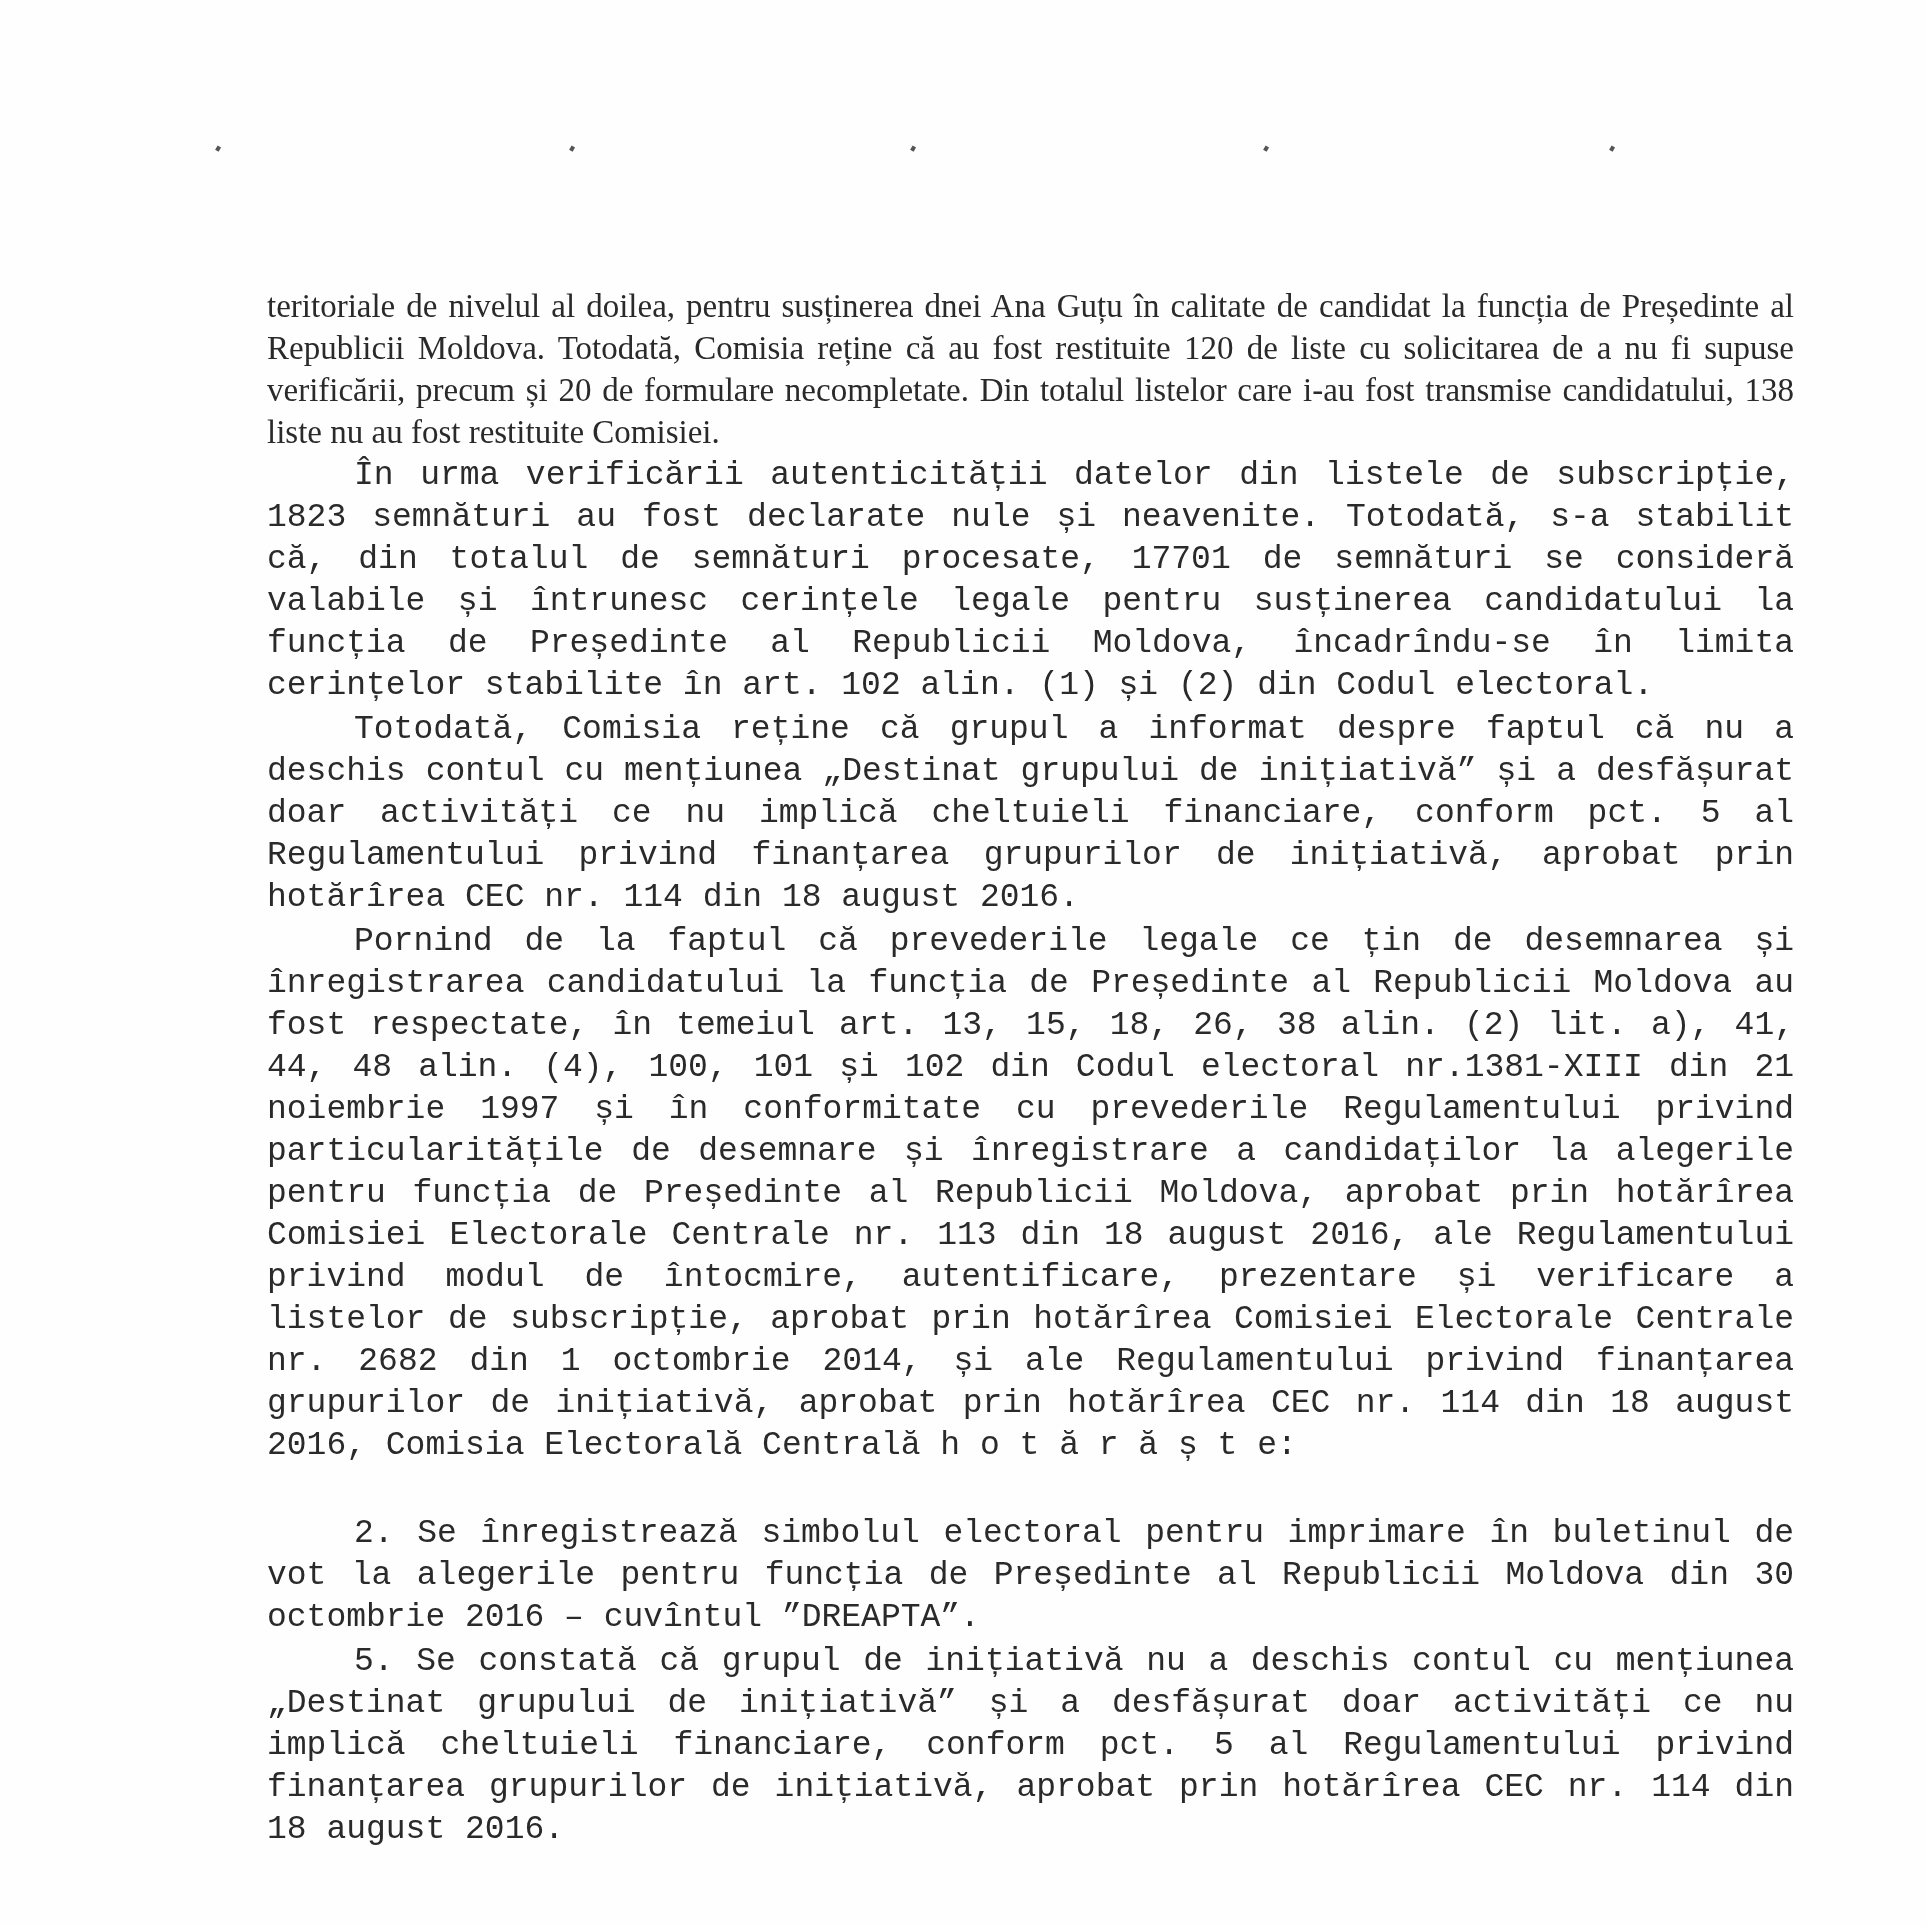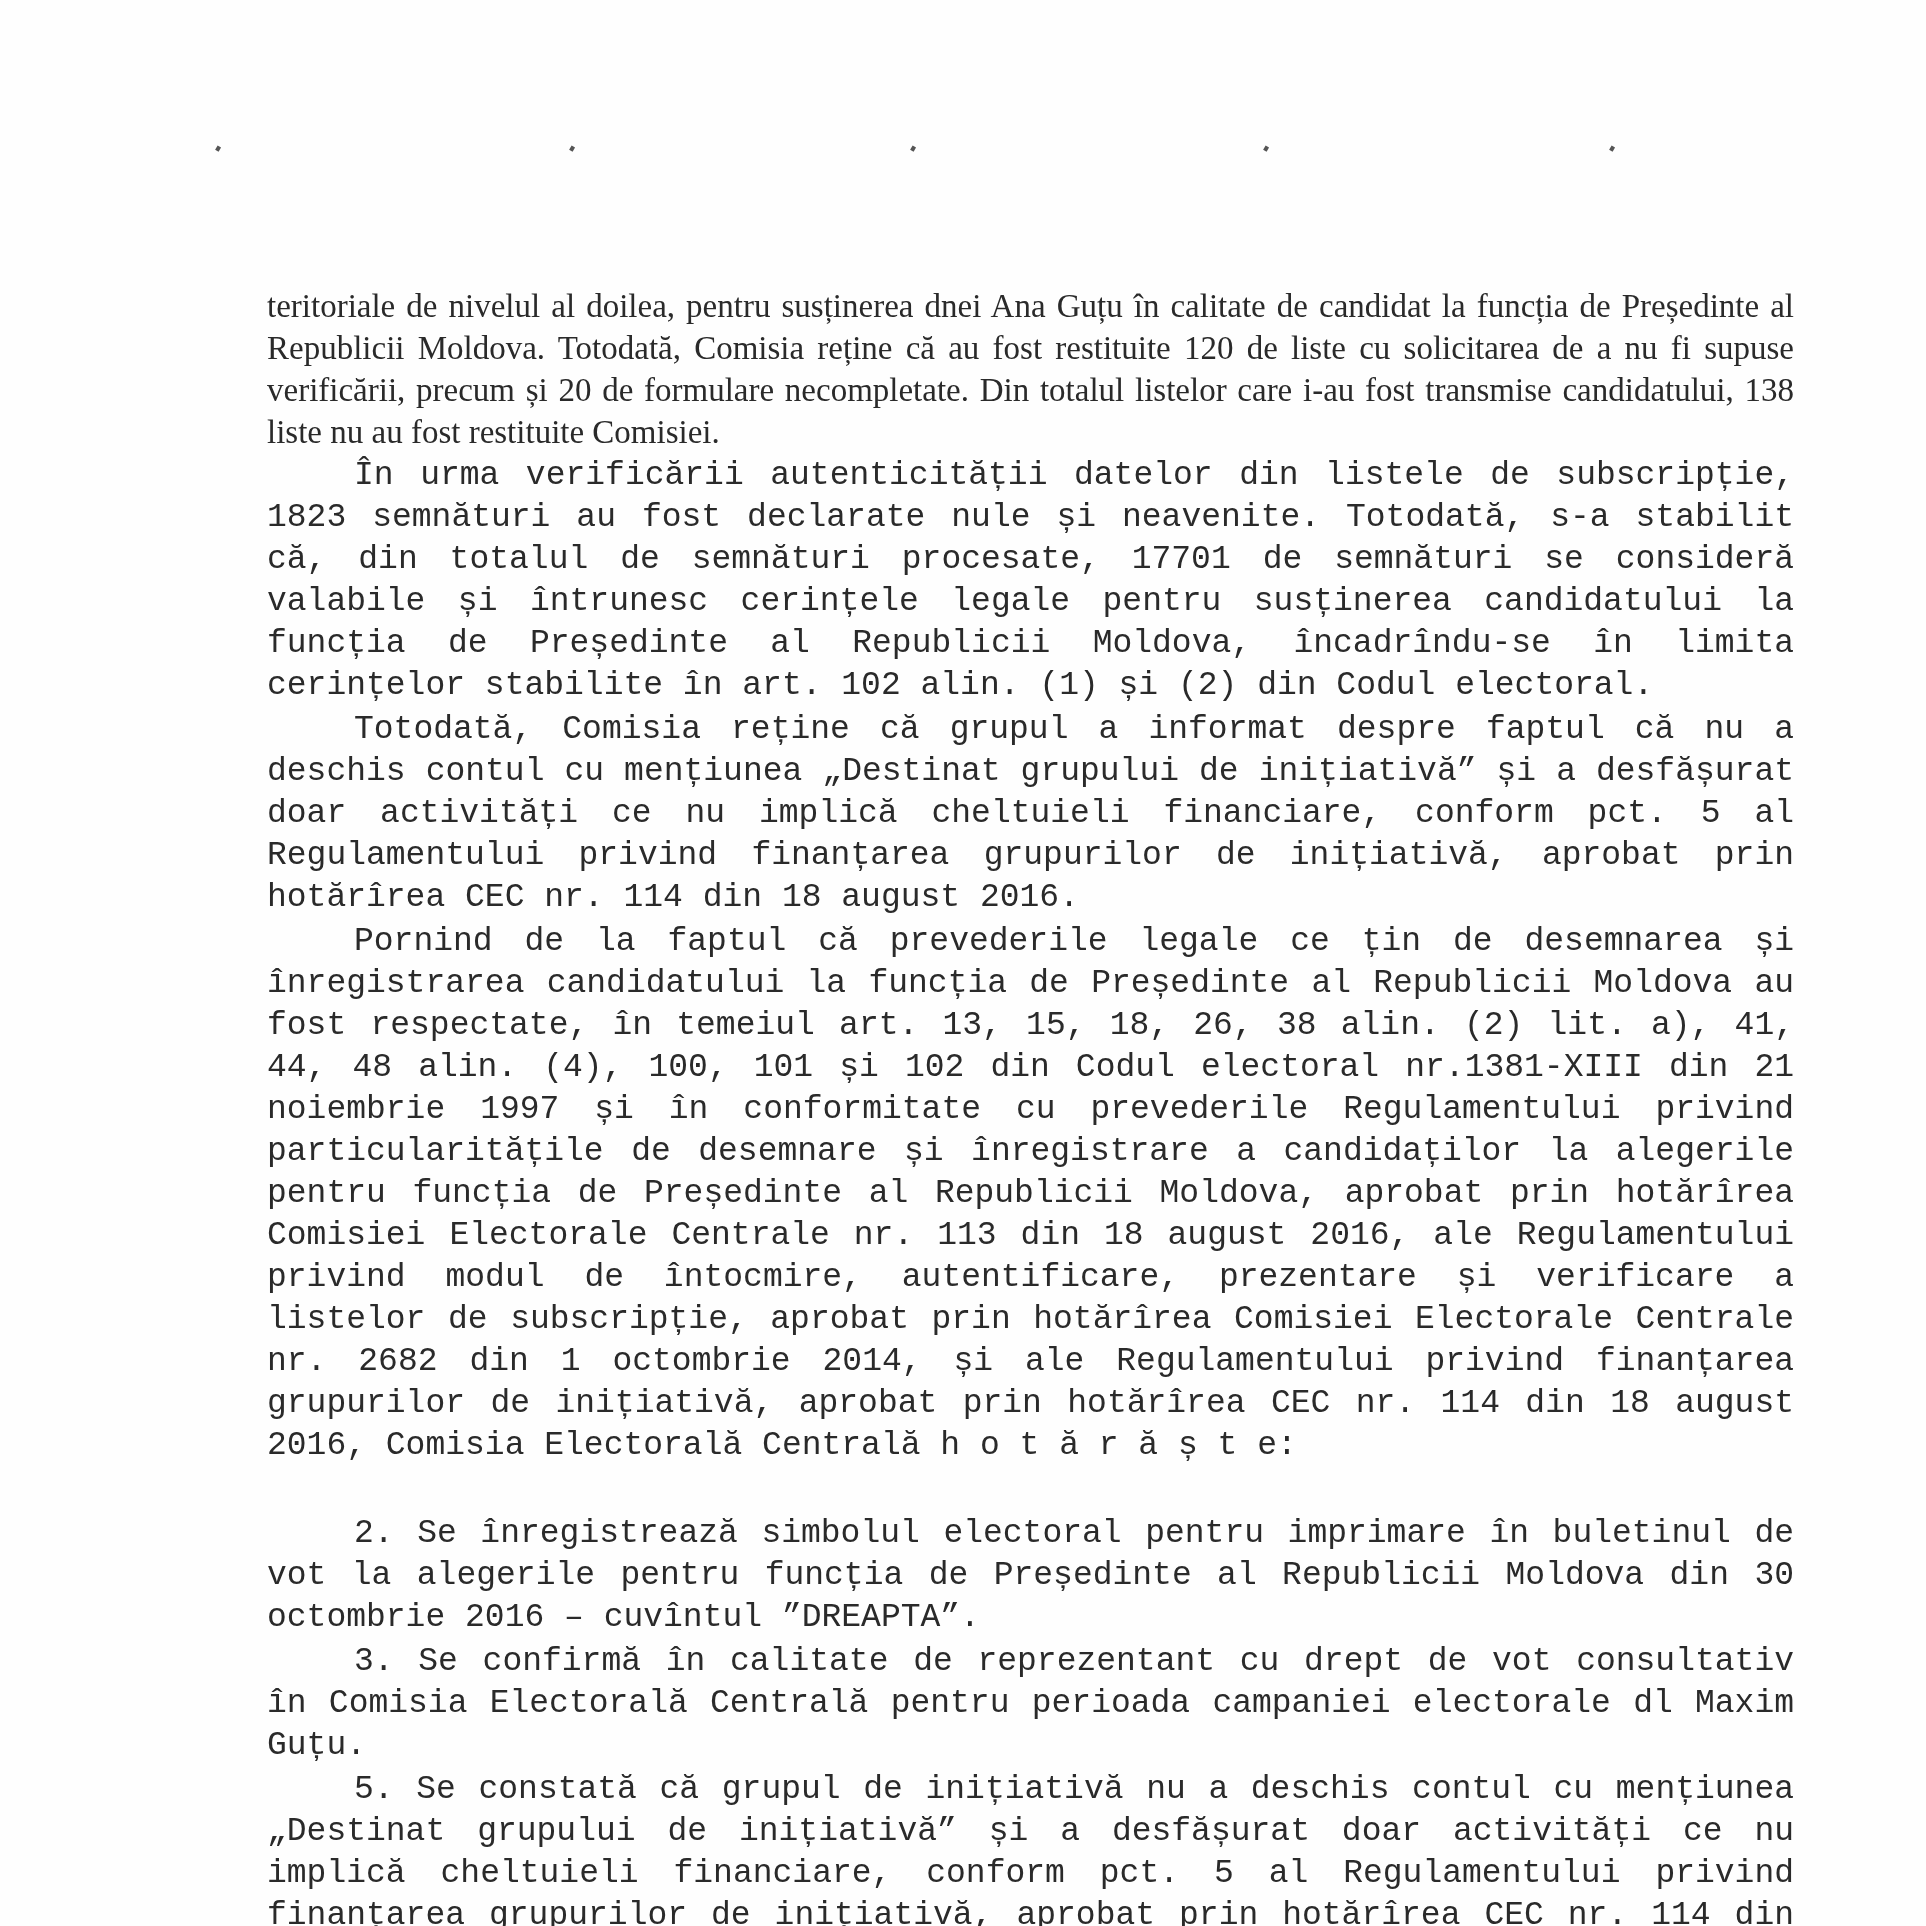--- a/index.html
+++ b/index.html
@@ -17,21 +17,20 @@
 
 <div class="page">
 
   <div class="body-text">
     <p>teritoriale de nivelul al doilea, pentru susținerea dnei Ana Guțu în calitate de candidat la funcția de Președinte al Republicii Moldova. Totodată, Comisia reține că au fost restituite 120 de liste cu solicitarea de a nu fi supuse verificării, precum și 20 de formulare necompletate. Din totalul listelor care i-au fost transmise candidatului, 138 liste nu au fost restituite Comisiei.</p>
     <p class="indent">În urma verificării autenticității datelor din listele de subscripție, 1823 semnături au fost declarate nule și neavenite. Totodată, s-a stabilit că, din totalul de semnături procesate, 17701 de semnături se consideră valabile și întrunesc cerințele legale pentru susținerea candidatului la funcția de Președinte al Republicii Moldova, încadrîndu-se în limita cerințelor stabilite în art. 102 alin. (1) și (2) din Codul electoral.</p>
     <p class="indent">Totodată, Comisia reține că grupul a informat despre faptul că nu a deschis contul cu mențiunea „Destinat grupului de inițiativă” și a desfășurat doar activități ce nu implică cheltuieli financiare, conform pct. 5 al Regulamentului privind finanțarea grupurilor de inițiativă, aprobat prin hotărîrea CEC nr. 114 din 18 august 2016.</p>
     <p class="indent">Pornind de la faptul că prevederile legale ce țin de desemnarea și înregistrarea candidatului la funcția de Președinte al Republicii Moldova au fost respectate, în temeiul art. 13, 15, 18, 26, 38 alin. (2) lit. a), 41, 44, 48 alin. (4), 100, 101 și 102 din Codul electoral nr.1381-XIII din 21 noiembrie 1997 și în conformitate cu prevederile Regulamentului privind particularitățile de desemnare și înregistrare a candidaților la alegerile pentru funcția de Președinte al Republicii Moldova, aprobat prin hotărîrea Comisiei Electorale Centrale nr. 113 din 18 august 2016,  ale Regulamentului privind modul de întocmire, autentificare, prezentare și verificare a listelor de subscripție, aprobat prin hotărîrea Comisiei Electorale Centrale nr. 2682 din 1 octombrie 2014, și ale Regulamentului privind finanțarea grupurilor de inițiativă, aprobat prin hotărîrea CEC nr. 114 din 18 august 2016, Comisia Electorală Centrală h o t ă r ă ș t e:</p>
     <div class="spacer"></div>
     <p class="indent">2. Se înregistrează simbolul electoral pentru imprimare în buletinul de vot la alegerile pentru funcția de Președinte al Republicii Moldova din 30 octombrie 2016  – cuvîntul ”DREAPTA”.</p>
-    <p class="indent">3. Se confirmă în calitate de reprezentant cu drept de vot consultativ în Comisia Electorală Centrală pentru perioada campaniei electorale dl Maxim Guțu.</p>
     <p class="indent">5. Se constată că grupul de inițiativă nu a deschis contul cu mențiunea „Destinat grupului de inițiativă” și a desfășurat doar activități ce nu implică cheltuieli financiare, conform pct. 5 al Regulamentului privind finanțarea grupurilor de inițiativă, aprobat prin hotărîrea CEC nr. 114 din 18 august 2016.</p>
   </div>
 
   <div class="mark" style="left:216px;top:146px;"></div>
   <div class="mark" style="left:570px;top:146px;"></div>
   <div class="mark" style="left:911px;top:146px;"></div>
   <div class="mark" style="left:1264px;top:146px;"></div>
   <div class="mark" style="left:1610px;top:146px;"></div>
 
 </div>

